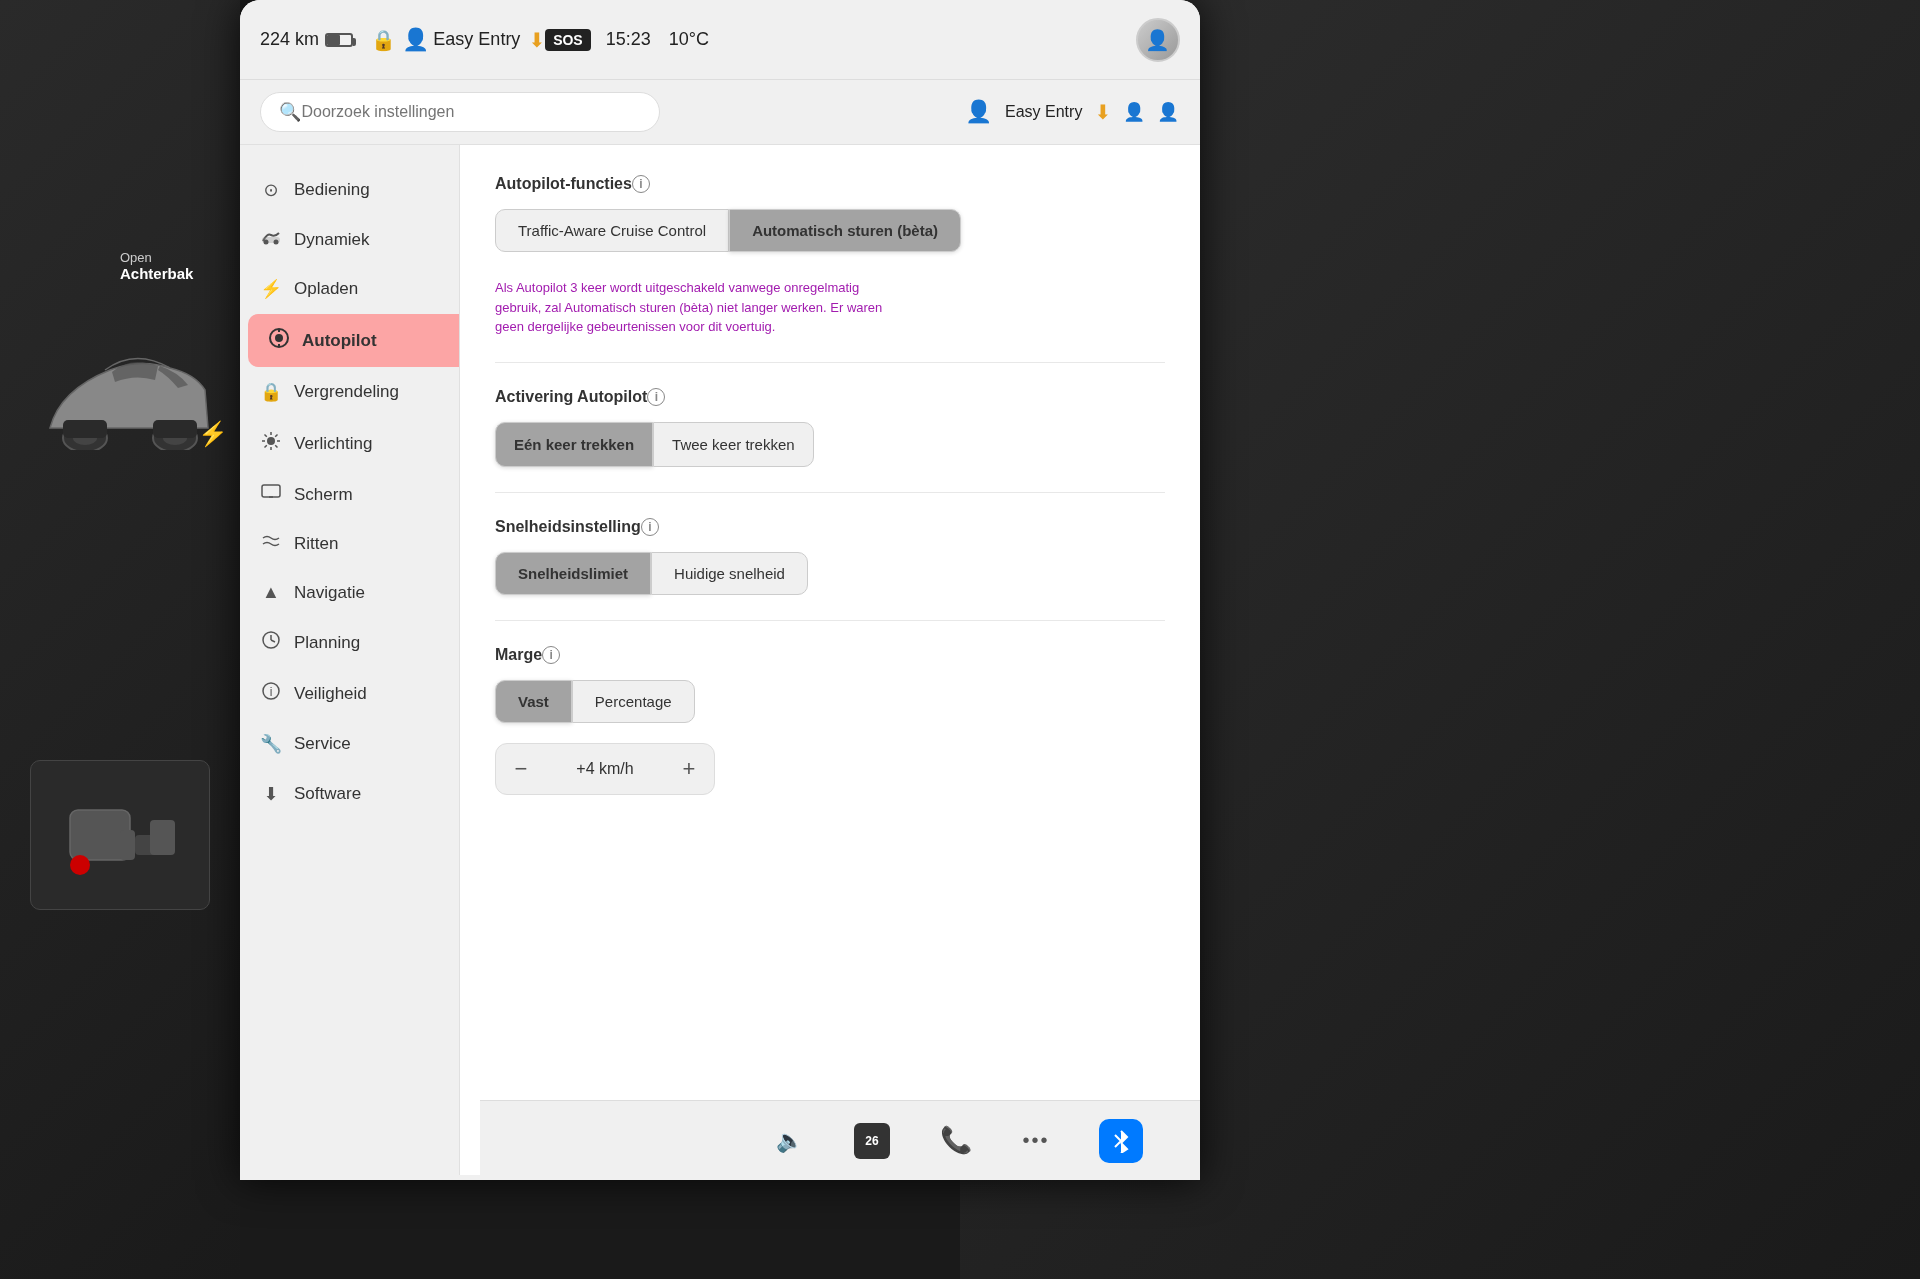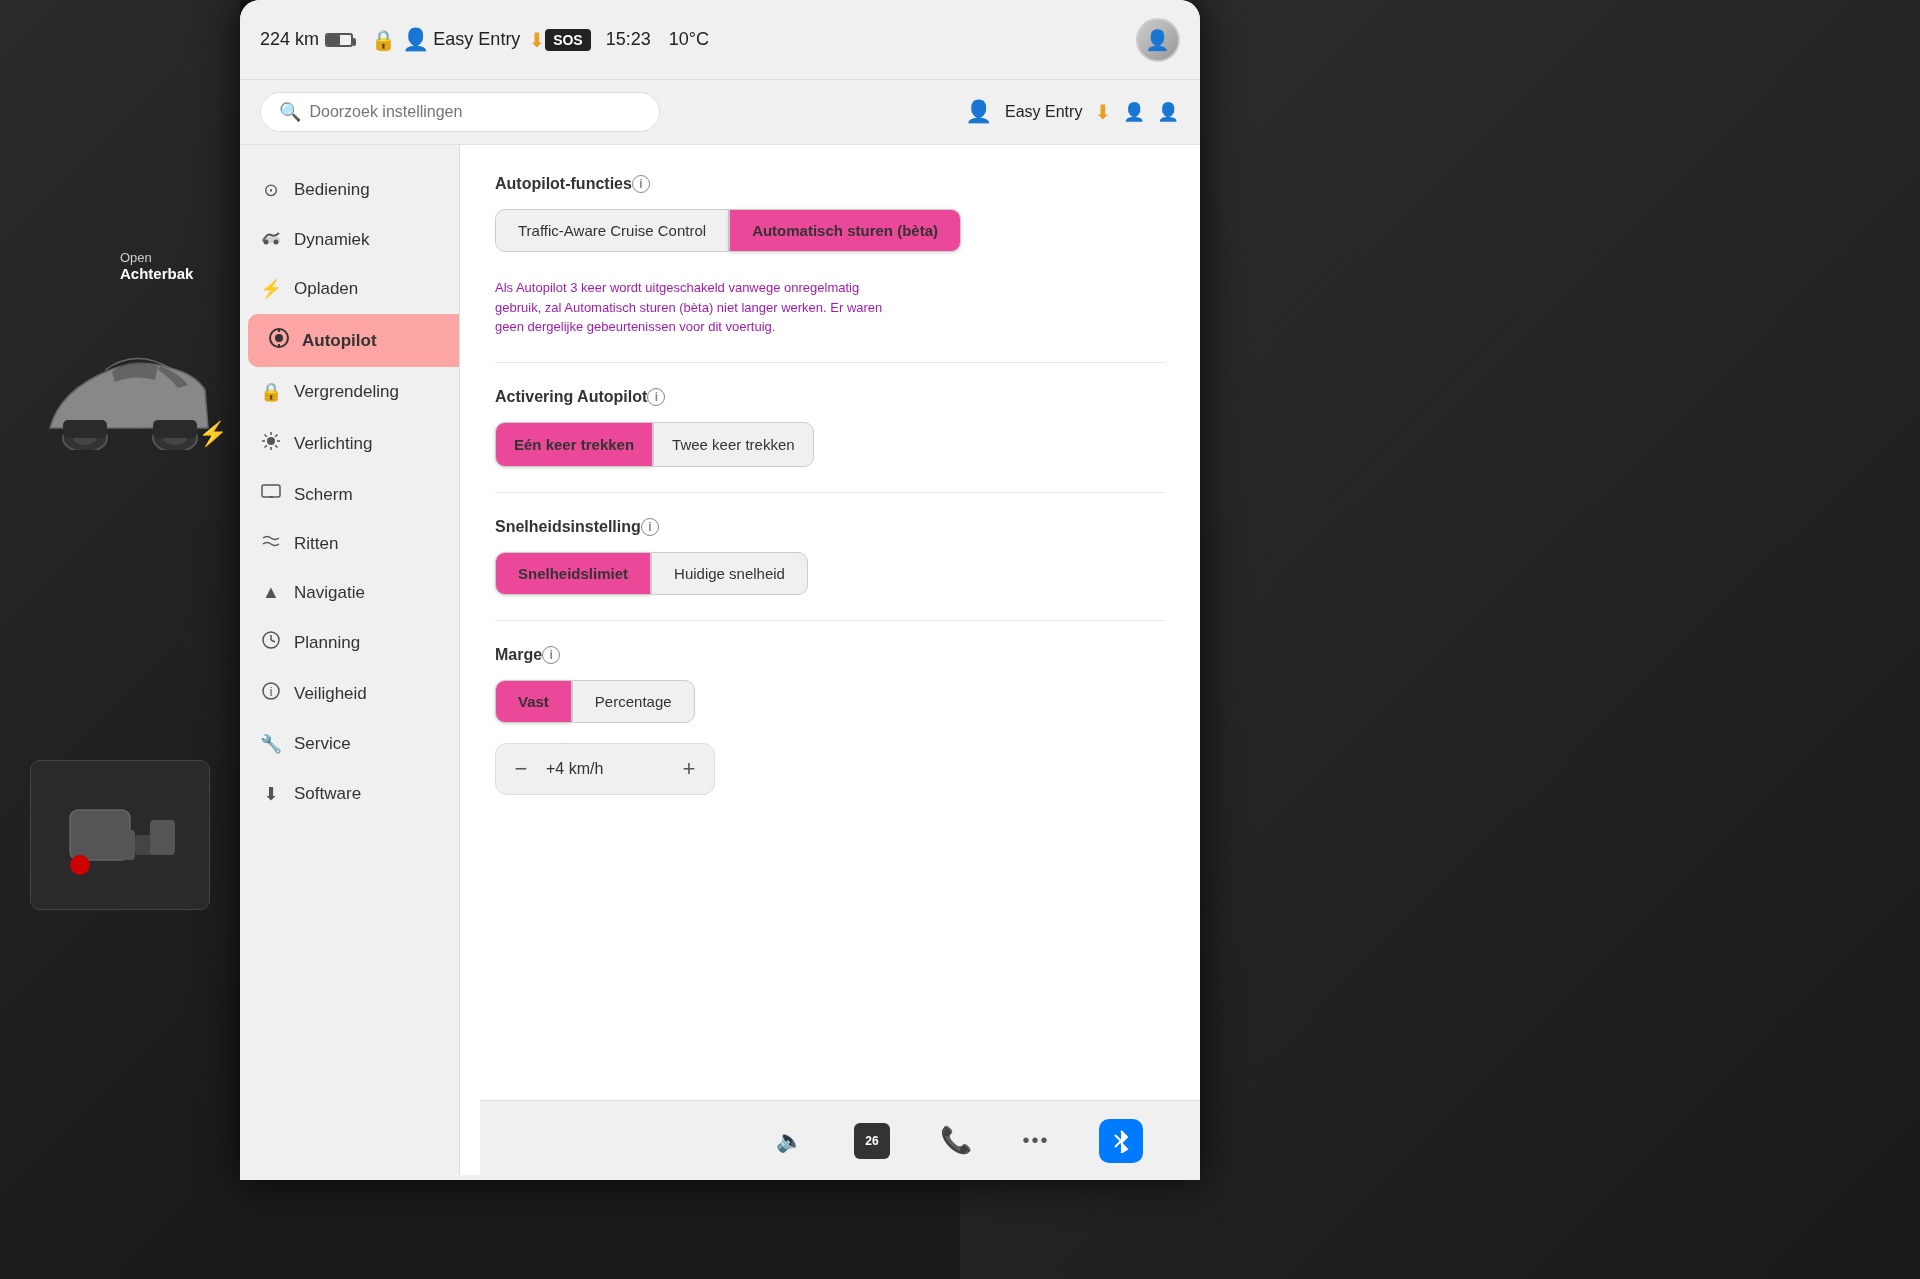--- a/index.html
+++ b/index.html
@@ -145,21 +145,21 @@
       border: 1px solid #ddd;
     }
 
     .search-input-wrapper input {
       border: none;
       background: transparent;
       font-size: 16px;
       color: #888;
       outline: none;
       width: 100%;
-      margin-left: 8px;
+      margin-left: 0;
     }
 
     .search-right {
       margin-left: auto;
       display: flex;
       align-items: center;
       gap: 12px;
     }
 
     .search-easy-entry {
@@ -261,21 +261,21 @@
 
     .option-btn:first-child {
       border-radius: 10px 0 0 10px;
     }
 
     .option-btn:last-child {
       border-radius: 0 10px 10px 0;
     }
 
     .option-btn.selected {
-      background: #ec4899;
+      background: #a3a3a3;
       border-color: #ccc;
       font-weight: 600;
       box-shadow: 0 1px 4px rgba(0,0,0,0.15);
     }
 
     .description-text {
       font-size: 13px;
       color: #a21caf;
       line-height: 1.5;
       margin-bottom: 25px;
@@ -310,20 +310,21 @@
       font-size: 22px;
       color: #555;
       cursor: pointer;
       background: transparent;
       border: none;
       border-radius: 12px;
     }
 
     .speed-value {
       flex: 1;
+      text-align: center;
       font-size: 16px;
       font-weight: 500;
       color: #333;
     }
 
     
     .taskbar {
       position: absolute;
       bottom: 0;
       left: 240px;

